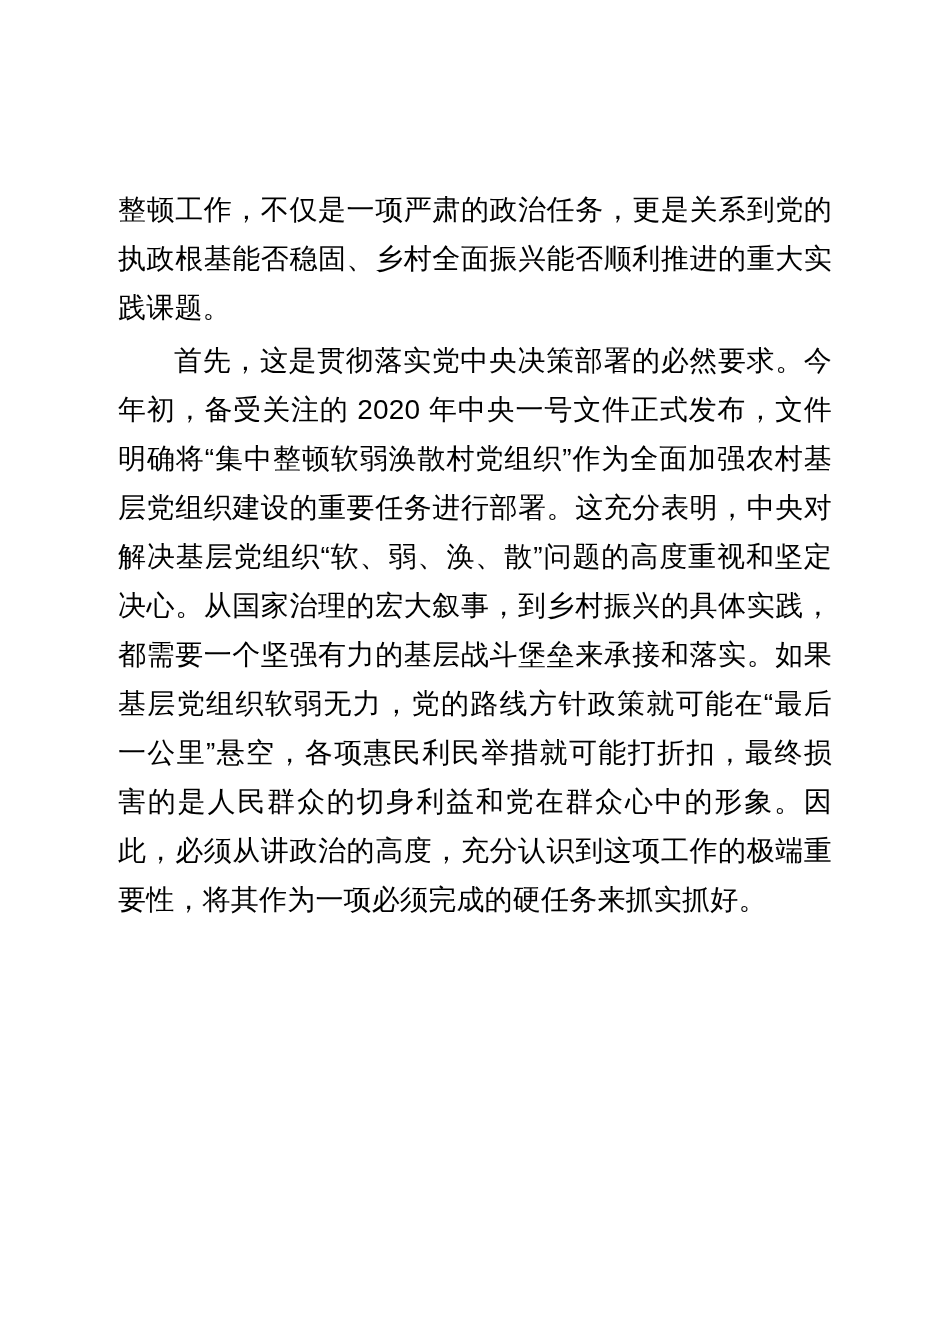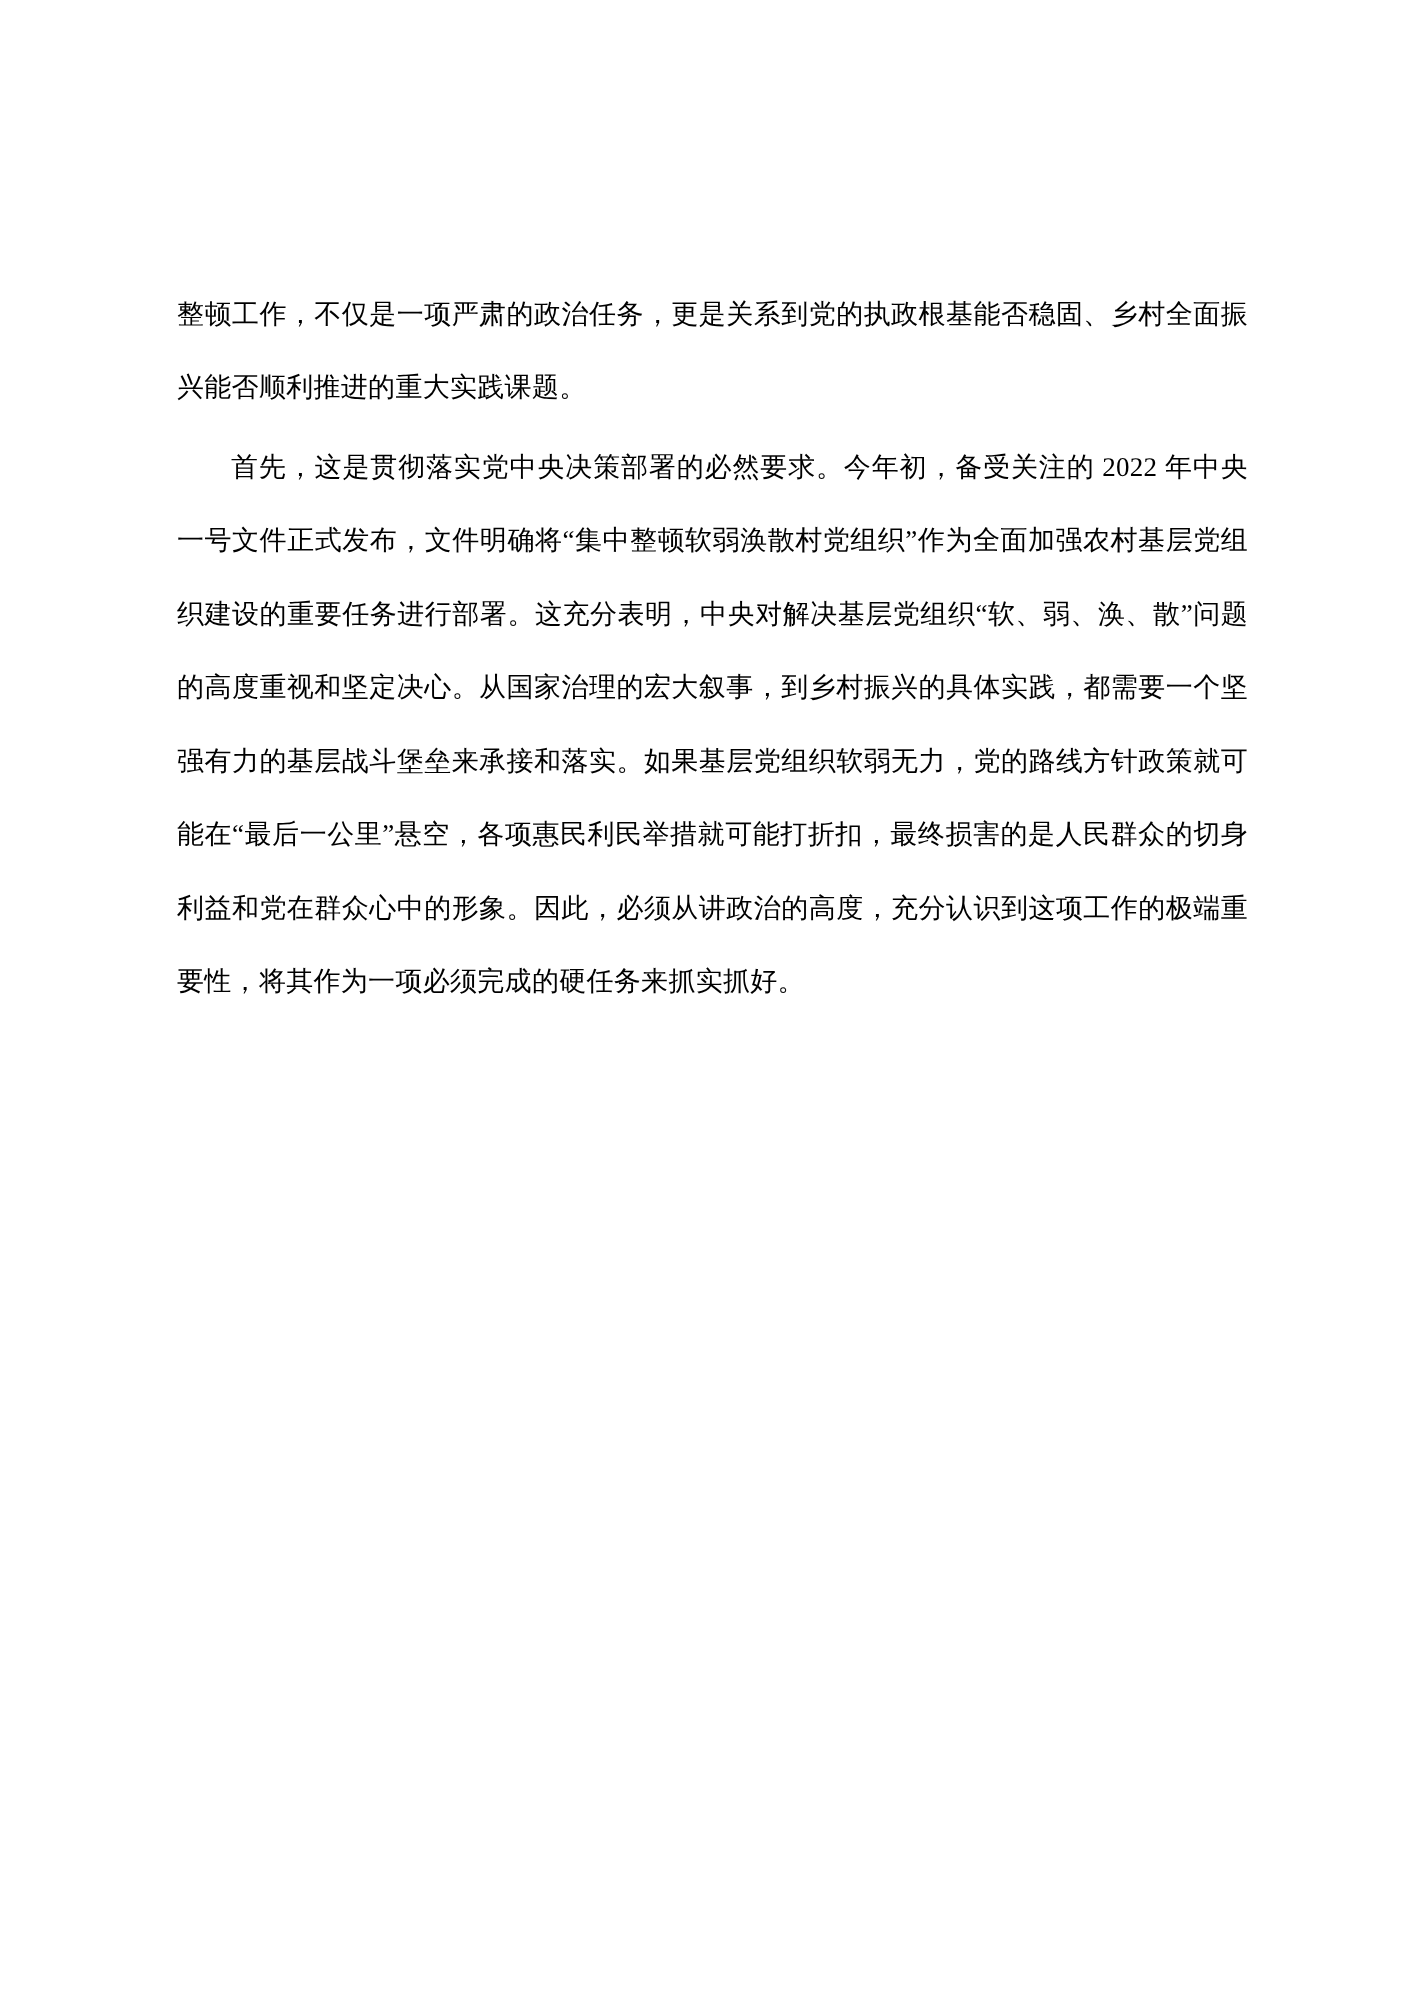--- a/index.html
+++ b/index.html
@@ -20,36 +20,36 @@
     box-sizing: border-box;
     padding: 185px 118px 40px 118px;
     background: #ffffff;
     position: relative;
   }
   .doc-body {
     width: 714px;
   }
   p.para {
     margin: 0 0 4px 0;
-    font-size: 18px;
+    font-size: 28px;
     line-height: 49px;
     text-align: justify;
     text-justify: inter-ideograph;
     letter-spacing: 0.2px;
-    font-family: Liberation Serif, serif;
+    font-family: Liberation Sans, sans-serif;
     word-break: break-all;
   }
   p.indent {
     text-indent: 2em;
   }
   p.first {
     text-indent: 0;
   }
 </style>
 </head>
 <body>
 
 <div class="page">
   <div class="doc-body">
     <p class="para first">整顿工作，不仅是一项严肃的政治任务，更是关系到党的执政根基能否稳固、乡村全面振兴能否顺利推进的重大实践课题。</p>
-    <p class="para indent">首先，这是贯彻落实党中央决策部署的必然要求。今年初，备受关注的 2022 年中央一号文件正式发布，文件明确将“集中整顿软弱涣散村党组织”作为全面加强农村基层党组织建设的重要任务进行部署。这充分表明，中央对解决基层党组织“软、弱、涣、散”问题的高度重视和坚定决心。从国家治理的宏大叙事，到乡村振兴的具体实践，都需要一个坚强有力的基层战斗堡垒来承接和落实。如果基层党组织软弱无力，党的路线方针政策就可能在“最后一公里”悬空，各项惠民利民举措就可能打折扣，最终损害的是人民群众的切身利益和党在群众心中的形象。因此，必须从讲政治的高度，充分认识到这项工作的极端重要性，将其作为一项必须完成的硬任务来抓实抓好。</p>
+    <p class="para indent">首先，这是贯彻落实党中央决策部署的必然要求。今年初，备受关注的 2020 年中央一号文件正式发布，文件明确将“集中整顿软弱涣散村党组织”作为全面加强农村基层党组织建设的重要任务进行部署。这充分表明，中央对解决基层党组织“软、弱、涣、散”问题的高度重视和坚定决心。从国家治理的宏大叙事，到乡村振兴的具体实践，都需要一个坚强有力的基层战斗堡垒来承接和落实。如果基层党组织软弱无力，党的路线方针政策就可能在“最后一公里”悬空，各项惠民利民举措就可能打折扣，最终损害的是人民群众的切身利益和党在群众心中的形象。因此，必须从讲政治的高度，充分认识到这项工作的极端重要性，将其作为一项必须完成的硬任务来抓实抓好。</p>
   </div>
 </div>
 
 </body></html>

